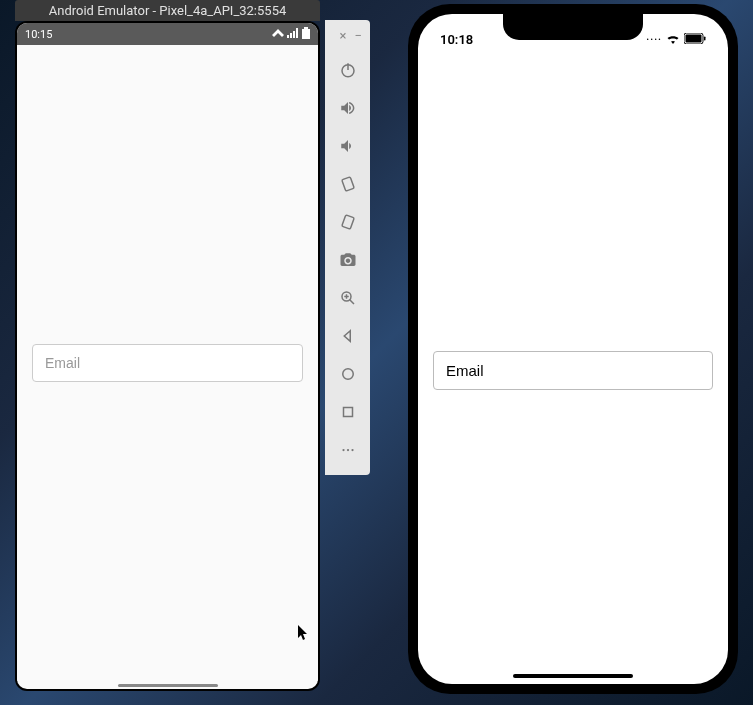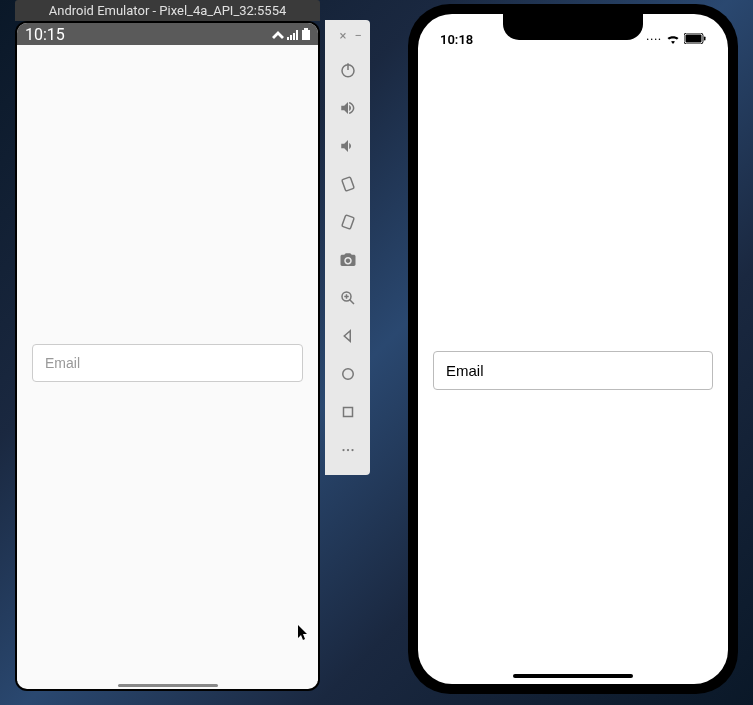--- a/index.html
+++ b/index.html
@@ -45,21 +45,21 @@
       flex-direction: column;
     }
     .android-statusbar {
       height: 22px;
       background: #5a5a5a;
       display: flex;
       justify-content: space-between;
       align-items: center;
       padding: 0 8px;
       color: #fff;
-      font-size: 16px;
+      font-size: 11px;
     }
     .android-status-icons {
       display: flex;
       gap: 3px;
       align-items: center;
     }
     .android-content {
       flex: 1;
       background: #fafafa;
       display: flex;

